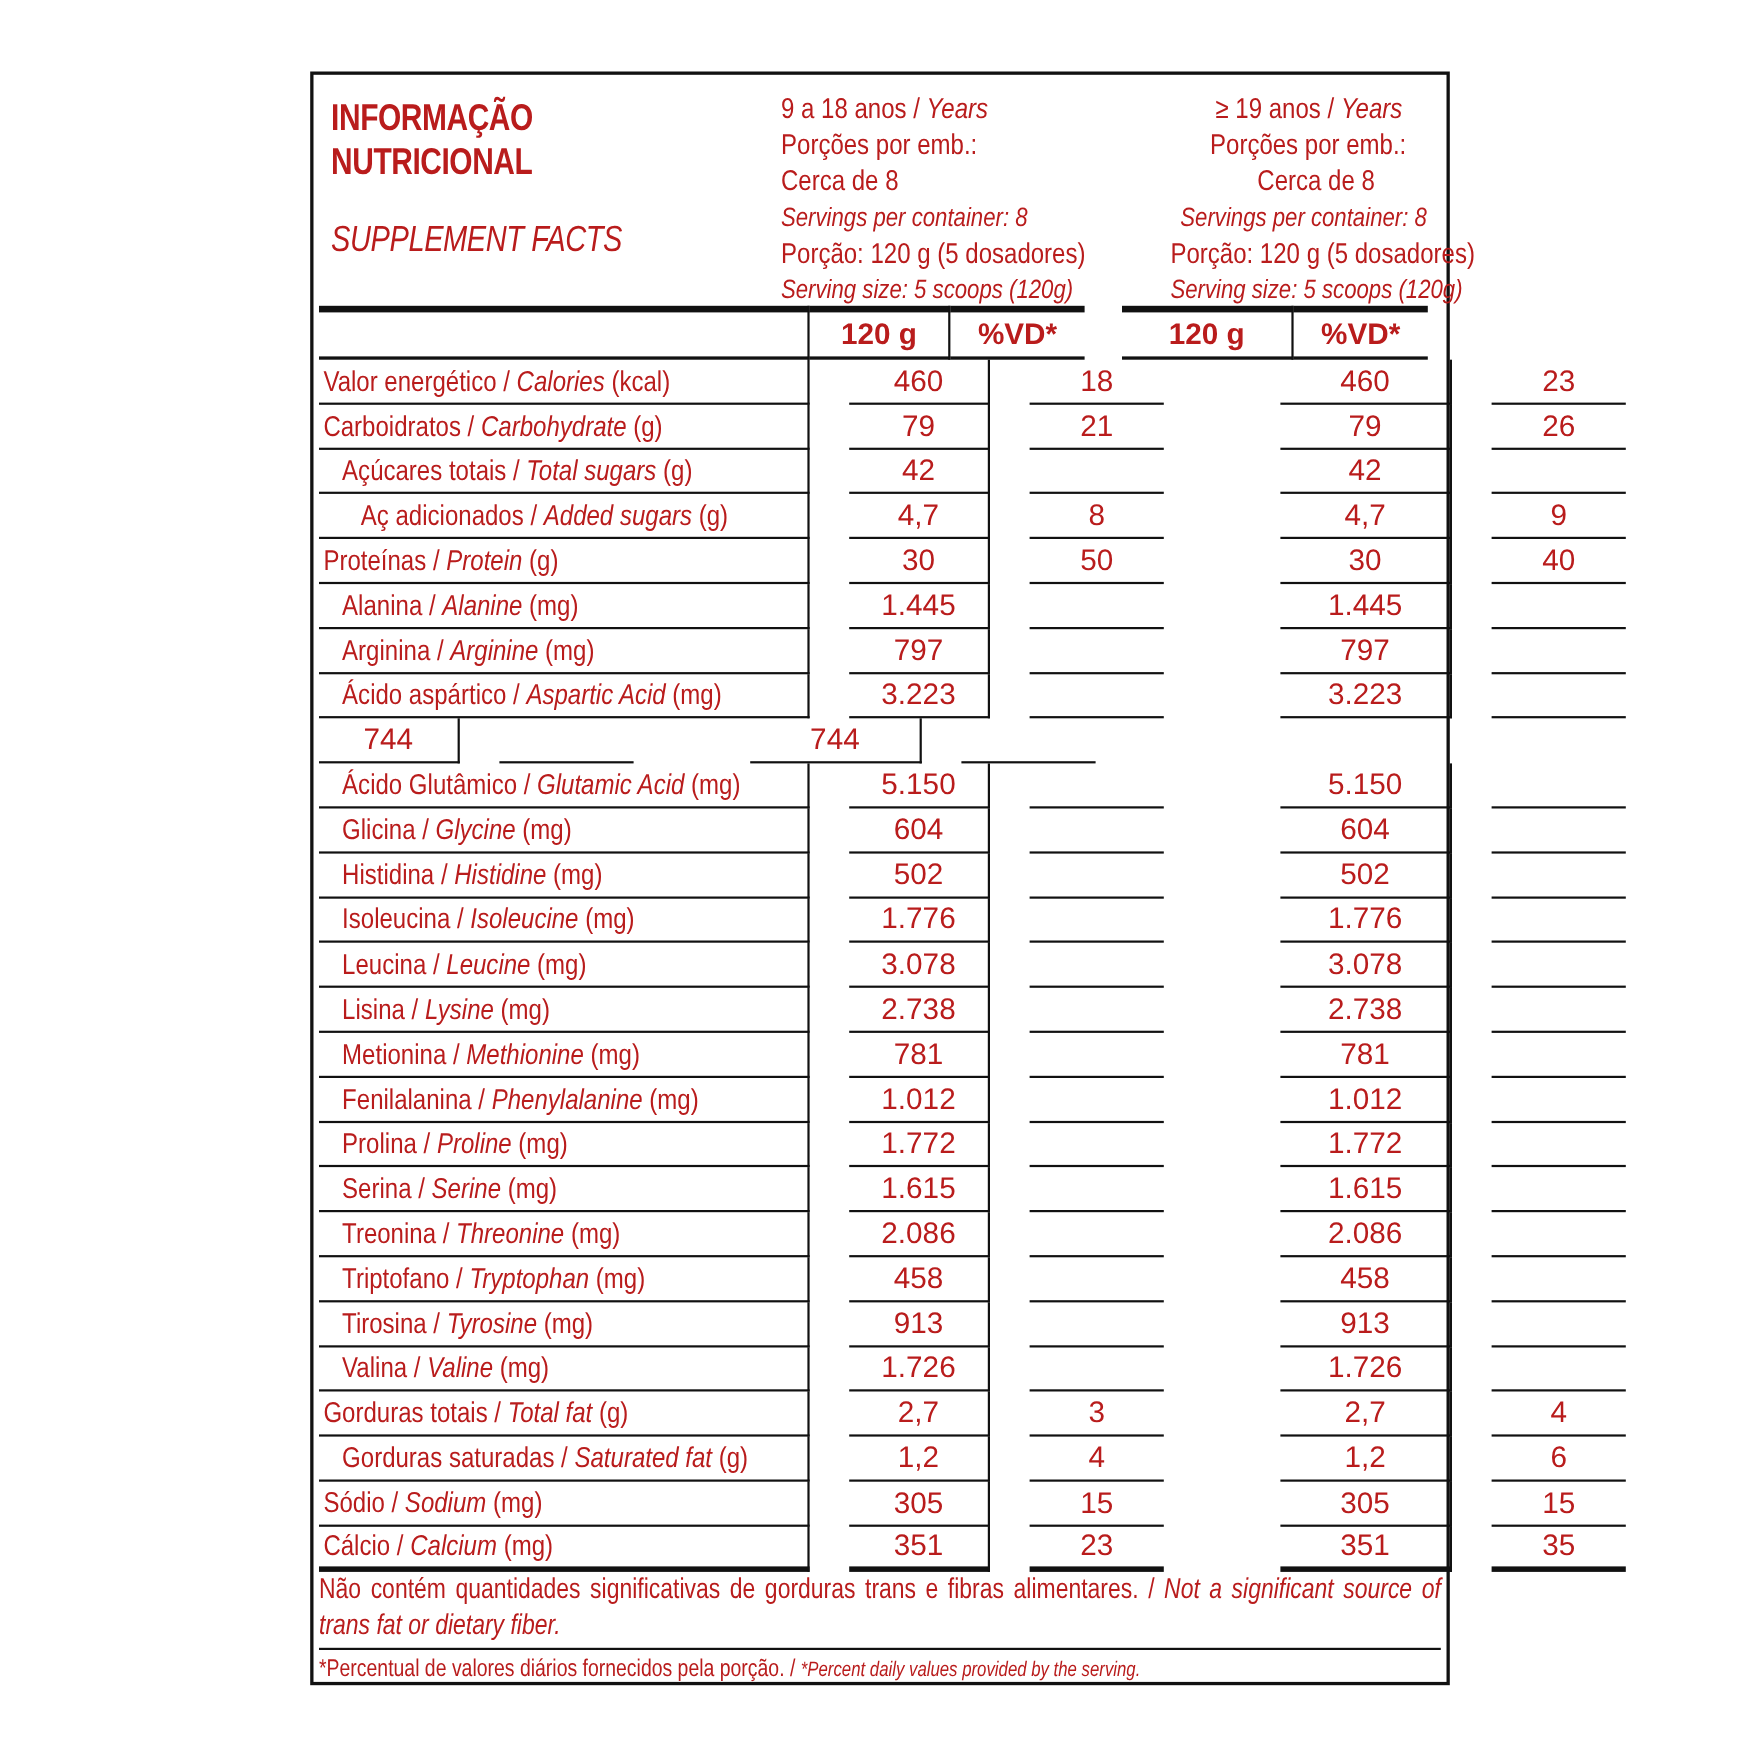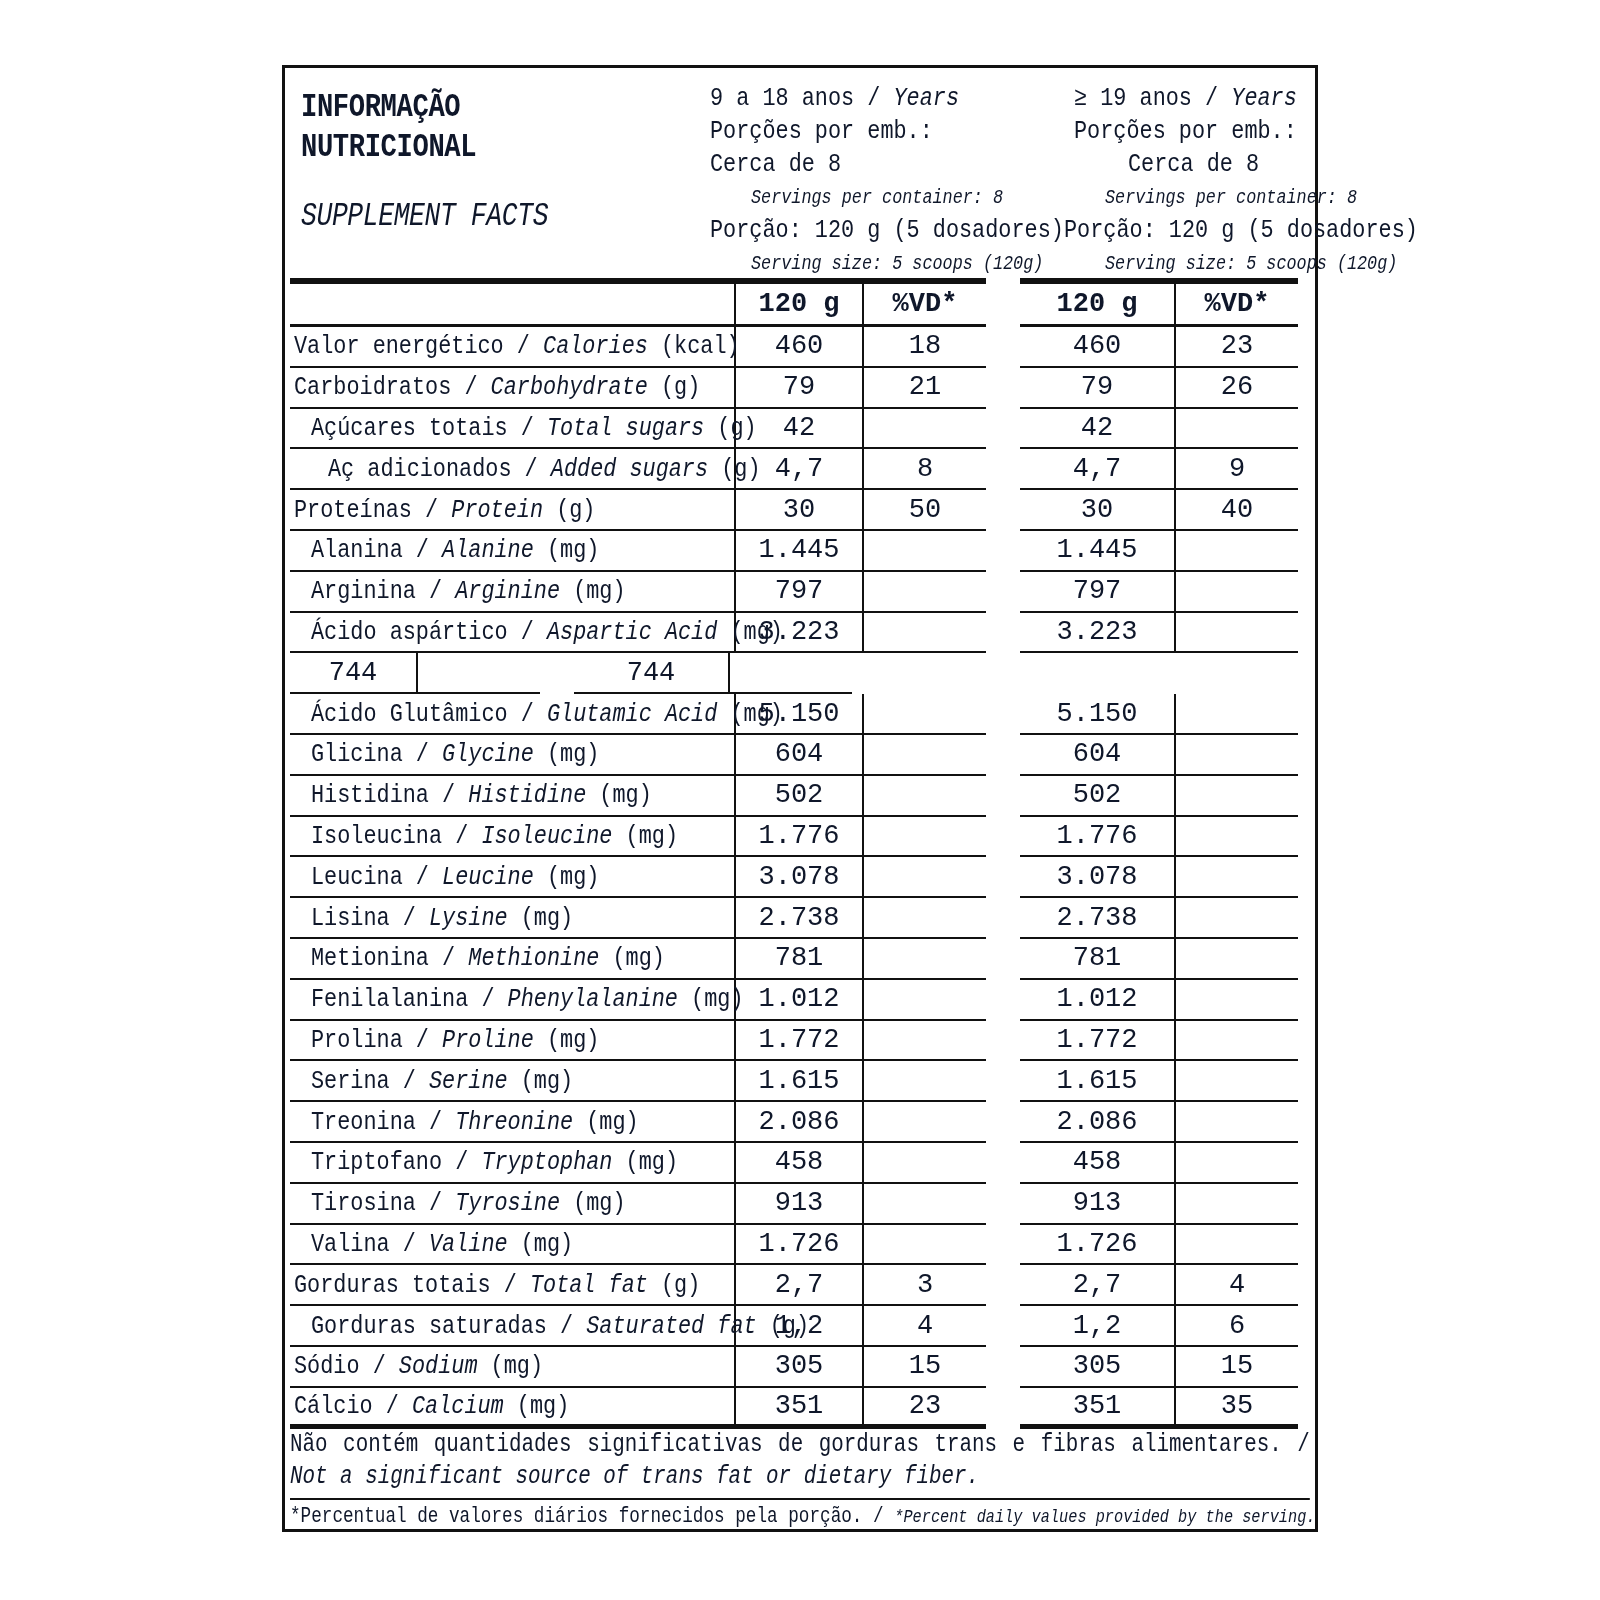--- a/index.html
+++ b/index.html
@@ -1,38 +1,38 @@
 <!DOCTYPE html>
 <html><head>
 <meta charset="utf-8">
 <style>
   html,body{margin:0;padding:0;background:#fff;}
   .canvas{position:relative;width:1600px;height:1600px;background:#ffffff;
-          font-family:Liberation Mono, monospace;color:#0f172a;}
+          font-family:Liberation Sans, sans-serif;color:#b91c1c;}
   .box{position:absolute;left:282px;top:65px;width:1036px;height:1467px;
        border:3px solid #111;box-sizing:border-box;background:#fff;}
 
   
   .title-block{position:absolute;left:16px;top:19px;}
   .t-line{font-weight:bold;font-size:34px;line-height:40px;letter-spacing:-0.5px;}
   .subtitle{font-style:italic;font-size:33px;line-height:36px;margin-top:32px;letter-spacing:-0.5px;}
   .cond{display:inline-block;transform:scaleX(0.84);transform-origin:0 50%;white-space:nowrap;}
   .cond80{display:inline-block;transform:scaleX(0.80);transform-origin:0 50%;white-space:nowrap;}
 
   .serving-col{position:absolute;top:14px;}
   .sc1{left:425px;width:295px;}
   .sc2{left:779px;width:285px;text-align:center;}
   .sline{font-size:26px;line-height:33px;}
   .sline em{font-style:italic;}
-  .sline.it{font-size:20px;margin-left:41px;}
+  .sline.it{font-size:24px;}
 
   
   .table{position:absolute;left:5px;top:210px;}
   .trow,.hrow{display:flex;}
-  .trow{height:40.8px;}
+  .trow{height:40.8px;gap:36px;}
   .hrow{height:49px;}
   .cell{box-sizing:border-box;}
   .c-label{width:446px;display:flex;align-items:center;}
   .c-a1{width:128px;}
   .c-d1{width:122px;}
   .c-gap{width:34px;}
   .c-a2{width:156px;}
   .c-d2{width:122px;}
   .trow .c-label,.trow .c-a1,.trow .c-d1,.trow .c-a2,.trow .c-d2{border-bottom:2px solid #111;}
   .trow .c-label,.trow .c-a1,.trow .c-a2{border-right:2px solid #111;}

